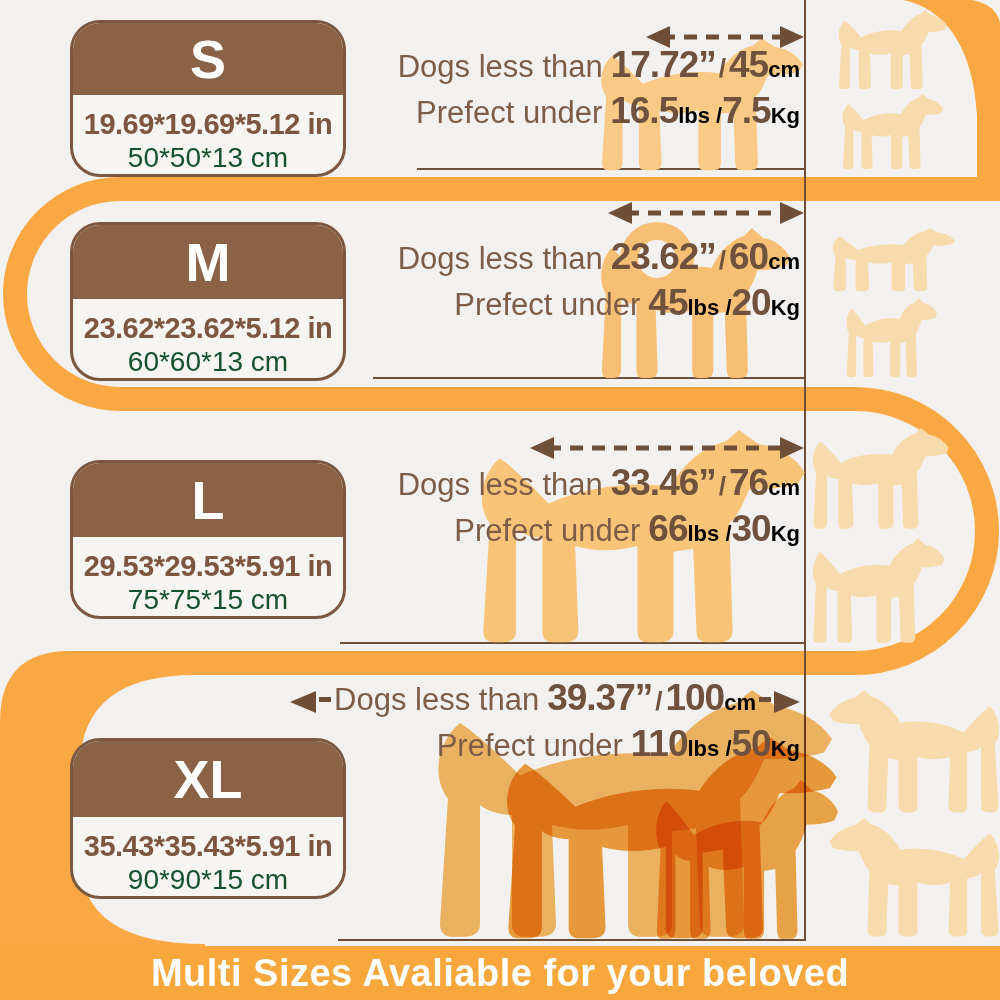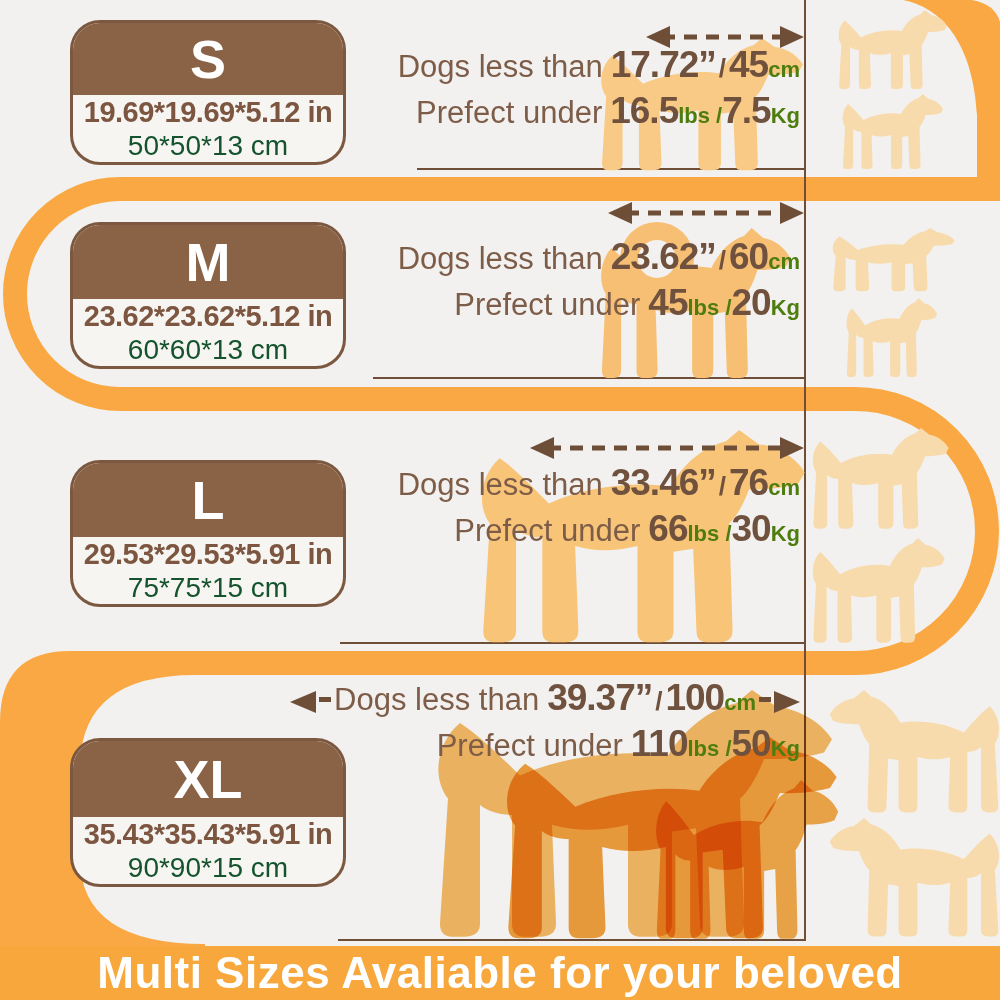--- a/index.html
+++ b/index.html
@@ -4,42 +4,42 @@
 <style>
   html,body{margin:0;padding:0;background:#d9d9d9;}
   #stage{position:relative;width:1000px;height:1000px;background:#F2F1EF;overflow:hidden;
          font-family:"Liberation Sans", sans-serif;}
   #art{position:absolute;left:0;top:0;width:1000px;height:1000px;}
 
   
   .badge{position:absolute;left:70px;width:270px;border:3px solid #7D5841;border-radius:30px;
          overflow:hidden;background:#F7F5F1;text-align:center;}
   .badge-head{background:#8A6246;color:#FFFFFF;font-weight:bold;font-size:54px;}
-  .badge-body{padding-top:0;}
+  .badge-body{padding-top:12px;}
   .dim-in{font-size:29px;font-weight:bold;color:#7C5640;letter-spacing:-0.5px;line-height:34px;white-space:nowrap;}
   .dim-cm{font-size:28px;font-weight:400;color:#14532d;line-height:33px;white-space:nowrap;}
 
   
   .stats{position:absolute;right:200px;text-align:right;white-space:nowrap;}
   .stats .l1{line-height:42px;}
   .stats .l2{line-height:36px;}
   .lbl{font-size:31px;font-weight:normal;color:#7D5C48;margin-right:8px;}
   .big{font-size:37px;font-weight:bold;color:#6F513D;letter-spacing:-1px;}
   .mid{font-size:26px;font-weight:bold;color:#6F513D;margin:0 3px;}
-  .sm{font-size:22px;font-weight:bold;color:#4d7c0f;}
+  .sm{font-size:22px;font-weight:bold;color:#000000;}
   .tri{display:inline-block;width:0;height:0;border-top:11px solid transparent;
        border-bottom:11px solid transparent;vertical-align:-3px;}
   .tri-left{border-right:26px solid #6F4E38;}
   .tri-right{border-left:26px solid #6F4E38;}
   .adash{display:inline-block;width:12px;height:5px;background:#6F4E38;vertical-align:8px;margin:0 3px;}
 
   
   #banner{position:absolute;left:0;top:946px;width:1000px;height:54px;background:#F7A73C;
           display:flex;align-items:center;justify-content:center;}
-  #banner .txt{color:#FFFFFF;font-size:44px;font-weight:bold;letter-spacing:0.5px;}
+  #banner .txt{color:#FFFFFF;font-size:38px;font-weight:bold;letter-spacing:0.5px;}
 </style>
 </head>
 <body>
 
 <div id="stage">
 
   <svg id="art" viewBox="0 0 1000 1000">
     <defs>
       <path id="dog" d="M 6 10 C 10 13 16 20 21 26 C 32 20 47 18 58 20 C 62 12 68 6 75 4 L 79 0 L 85 5
         C 92 6 97 11 99 15 L 97 19 C 91 21 86 21 82 21 C 80 27 78 31 76 33 L 77 71 Q 77 75 73 75 L 69 75

